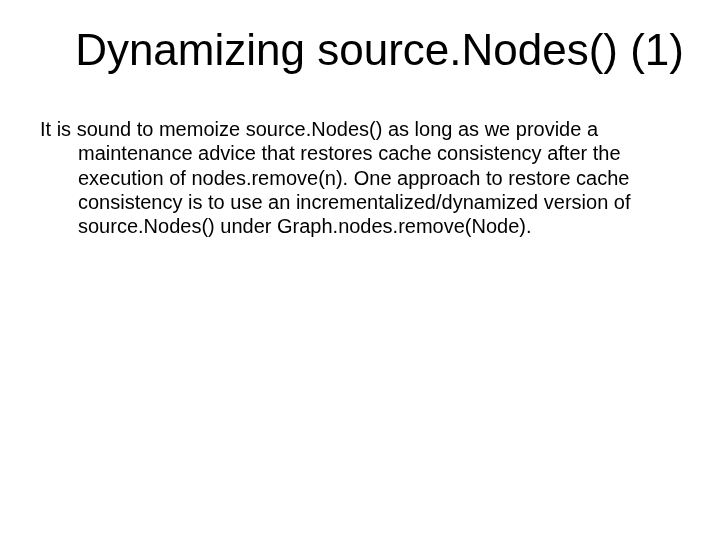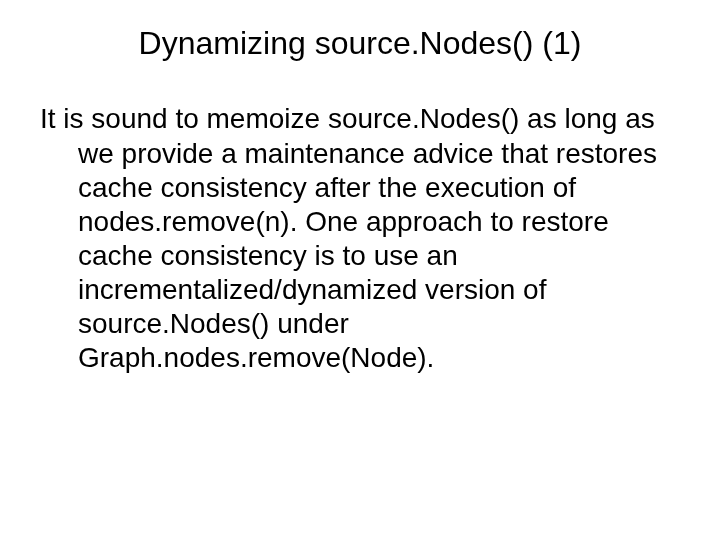--- a/index.html
+++ b/index.html
@@ -12,29 +12,29 @@
     color: #000000;
     overflow: hidden;
   }
   .slide {
     box-sizing: border-box;
     width: 720px;
     height: 540px;
     padding: 24px 36px 36px 36px;
   }
   .title {
-    font-size: 32px;
+    font-size: 44px;
     font-weight: 400;
-    text-align: center;
+    text-align: right;
     margin: 0 0 40px 0;
     letter-spacing: 0;
     line-height: 1.2;
   }
   .body {
-    font-size: 28px;
+    font-size: 20px;
     line-height: 1.22;
     padding-left: 4px;
   }
   .body .hang {
     display: block;
     text-indent: -38px;
     padding-left: 38px;
   }
 </style>
 </head>

